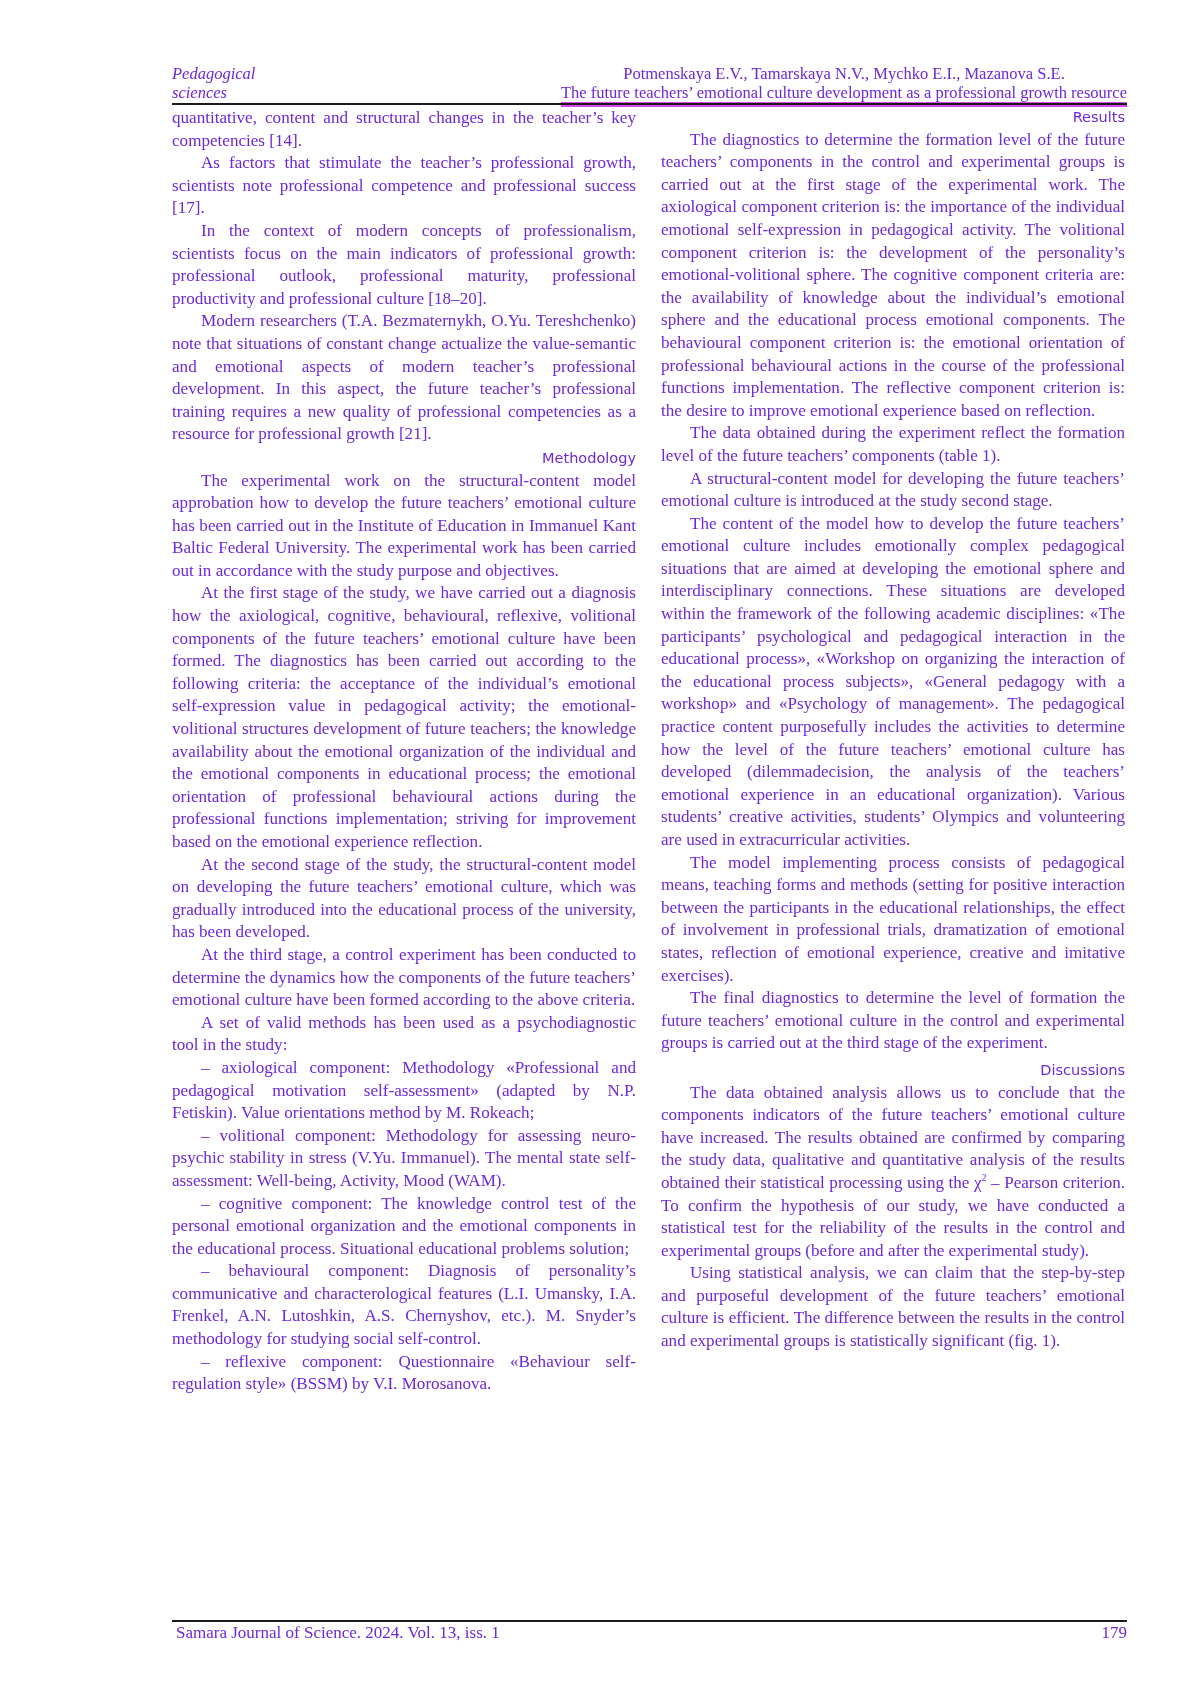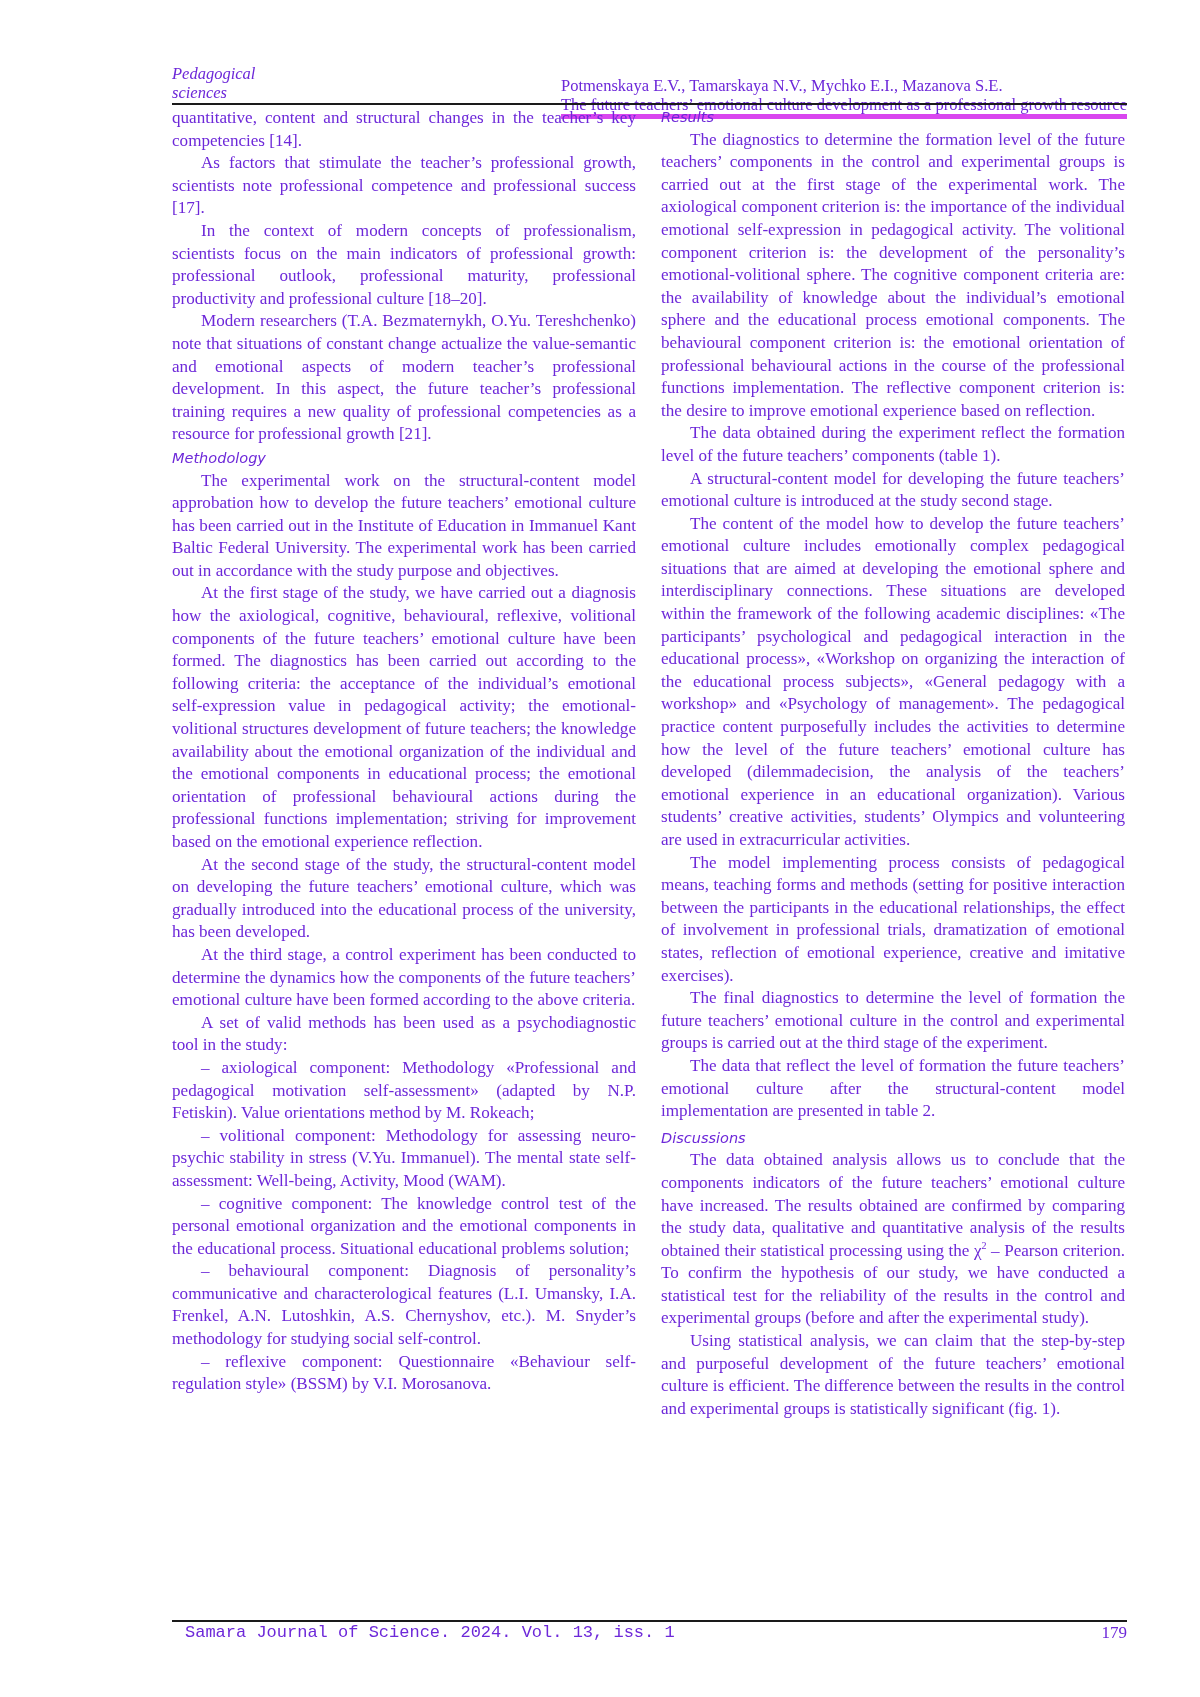--- a/index.html
+++ b/index.html
@@ -6,43 +6,43 @@
   body { width: 1200px; height: 1697px; position: relative; overflow: hidden; }
   .page {
     position: absolute; left: 172px; top: 0; width: 955px; height: 1697px;
     font-family: "Liberation Serif", serif; color: #6d28d9;
   }
   .run-head {
     position: absolute; top: 64px; left: 0; width: 955px; height: 40px;
     font-size: 16.5px; line-height: 19px;
   }
   .run-head .left { position: absolute; left: 0; top: 0; font-style: italic; }
-  .run-head .right { position: absolute; right: 0; top: 12px; text-align: left; }
+  .run-head .right { position: absolute; right: 0; top: 0; text-align: center; }
   .run-head .title-line { border-bottom: 5px solid #d946ef; }
   .head-rule { position: absolute; top: 103px; left: 0; width: 955px; height: 0; border-top: 2px solid #1a1a1a; }
 
   .col {
     position: absolute; top: 107px; width: 464px;
     font-size: 17.1px; line-height: 22.6px; text-align: justify;
     hyphens: manual;
   }
   .col.left { left: 0; }
   .col.right { left: 489px; }
   .col p { margin: 0; text-indent: 29px; }
   .col p.noindent { text-indent: 0; }
   .col p.dash { text-indent: 29px; }
   .sec-title {
-    font-family: "DejaVu Sans", sans-serif; font-style: italic;
-    font-size: 14.5px; text-align: left; line-height: 22.6px; margin: 1px 0 0 0;
+    font-family: "DejaVu Sans", sans-serif; 
+    font-size: 14.5px; text-align: right; line-height: 22.6px; margin: 1px 0 0 0;
   }
   .foot-rule { position: absolute; top: 1620px; left: 0; width: 955px; height: 0; border-top: 2px solid #1a1a1a; }
   .foot {
     position: absolute; top: 1622px; left: 0; width: 955px; font-size: 17px; line-height: 22px;
   }
-  .foot .journal { position: absolute; left: 13px; top: 0; font-family: Liberation Mono, monospace; }
+  .foot .journal { position: absolute; left: 4px; top: 0; }
   .foot .pnum { position: absolute; right: 0; top: 0; margin-left: 8px; }
   sup { font-size: 10px; line-height: 0; }
 </style>
 </head>
 <body>
 
 <div class="page">
 
   <div class="run-head">
     <div class="left">
@@ -77,21 +77,20 @@
   </div>
 
   <div class="col right">
     <div class="sec-title" style="margin-top:-1px">Results</div>
     <p>The diagnostics to determine the formation level of the future teachers’ components in the control and exper­imental groups is carried out at the first stage of the ex­perimental work. The axiological component criterion is: the importance of the individual emotional self-expres­sion in pedagogical activity. The volitional component criterion is: the development of the personality’s emotio­nal-volitional sphere. The cognitive component criteria are: the availability of knowledge about the individual’s emotional sphere and the educational process emotional components. The behavioural component criterion is: the emotional orientation of professional behavioural actions in the course of the professional functions implementa­tion. The reflective component criterion is: the desire to improve emotional experience based on reflection.</p>
     <p>The data obtained during the experiment reflect the formation level of the future teachers’ components (table 1).</p>
     <p>A structural-content model for developing the future teachers’ emotional culture is introduced at the study se­cond stage.</p>
     <p>The content of the model how to develop the future teachers’ emotional culture includes emotionally comp­lex pedagogical situations that are aimed at developing the emotional sphere and interdisciplinary connections. These situations are developed within the framework of the following academic disciplines: «The participants’ psychological and pedagogical interaction in the educa­tional process», «Workshop on organizing the interac­tion of the educational process subjects», «General pe­dagogy with a workshop» and «Psychology of manage­ment». The pedagogical practice content purposefully includes the activities to determine how the level of the future teachers’ emotional culture has developed (dilem­madecision, the analysis of the teachers’ emotional expe­rience in an educational organization). Various students’ creative activities, students’ Olympics and volunteering are used in extracurricular activities.</p>
     <p>The model implementing process consists of pedago­gical means, teaching forms and methods (setting for po­sitive interaction between the participants in the educatio­nal relationships, the effect of involvement in professio­nal trials, dramatization of emotional states, reflection of emotional experience, creative and imitative exercises).</p>
     <p>The final diagnostics to determine the level of for­mation the future teachers’ emotional culture in the con­trol and experimental groups is carried out at the third stage of the experiment.</p>
-    <p>The data that reflect the level of formation the future teachers’ emotional culture after the structural-content model implementation are presented in table 2.</p>
 
     <div class="sec-title" style="margin-top:4px">Discussions</div>
     <p><span>The data obtained analysis allows us to conclude that the components indicators of the future teachers’ emotio­nal culture have increased. The results obtained are confir­med by comparing the study data, qualitative and quanti­tative analysis of the results obtained their statistical proces­sing using the </span><span>χ</span><sup>2</sup><span> – Pearson criterion. To confirm the hy­pothesis of our study, we have conducted a statistical test for the reliability of the results in the control and exper­imental groups (before and after the experimental study).</span></p>
     <p>Using statistical analysis, we can claim that the step-by-step and purposeful development of the future tea­chers’ emotional culture is efficient. The difference be­tween the results in the control and experimental groups is statistically significant (fig. 1).</p>
   </div>
 
   <div class="foot-rule"></div>
   <div class="foot">
     <span class="journal">Samara Journal of Science. 2024. Vol. 13, iss. 1</span>
     <span class="pnum">179</span>

